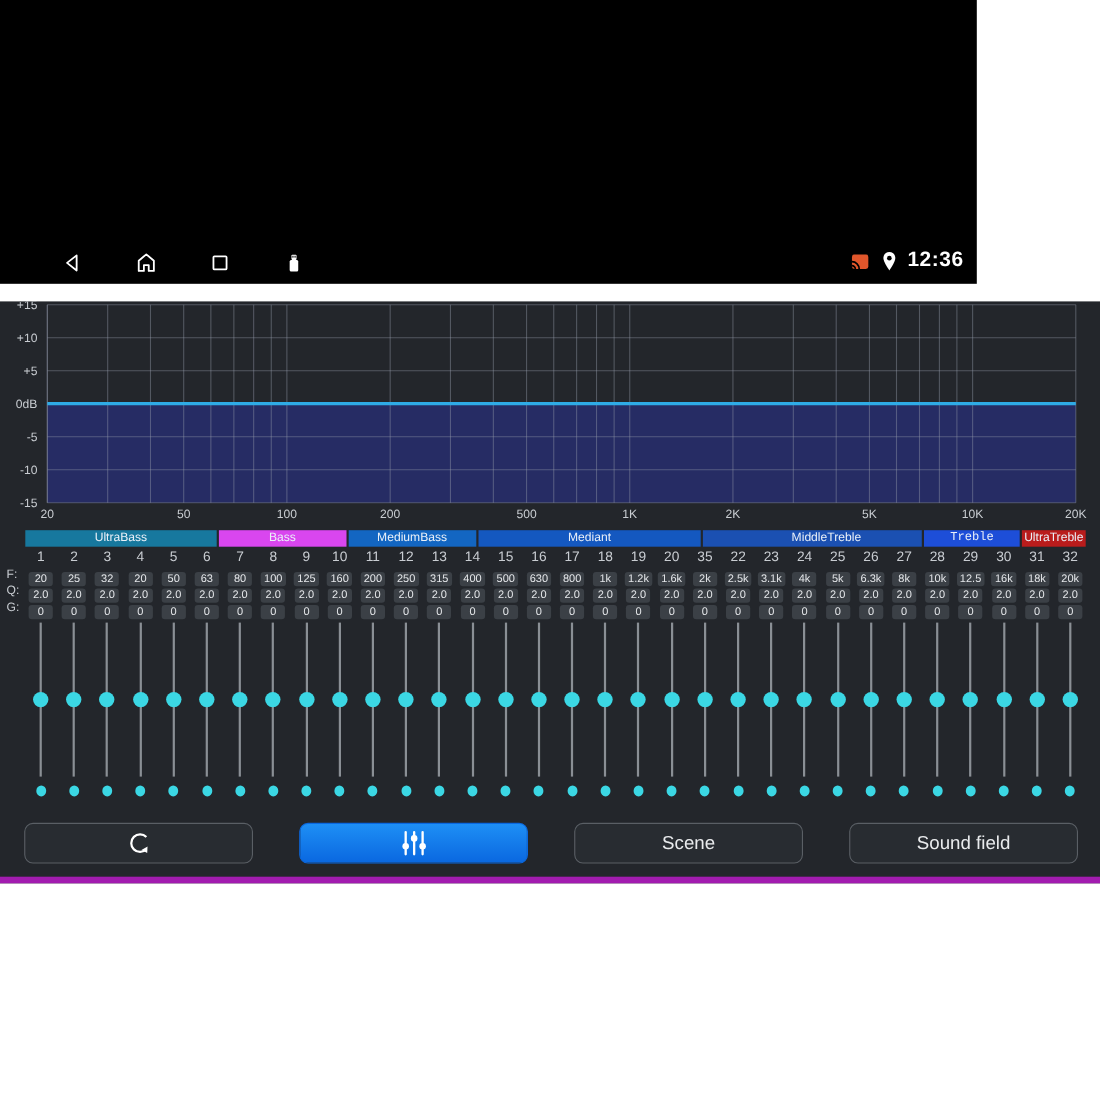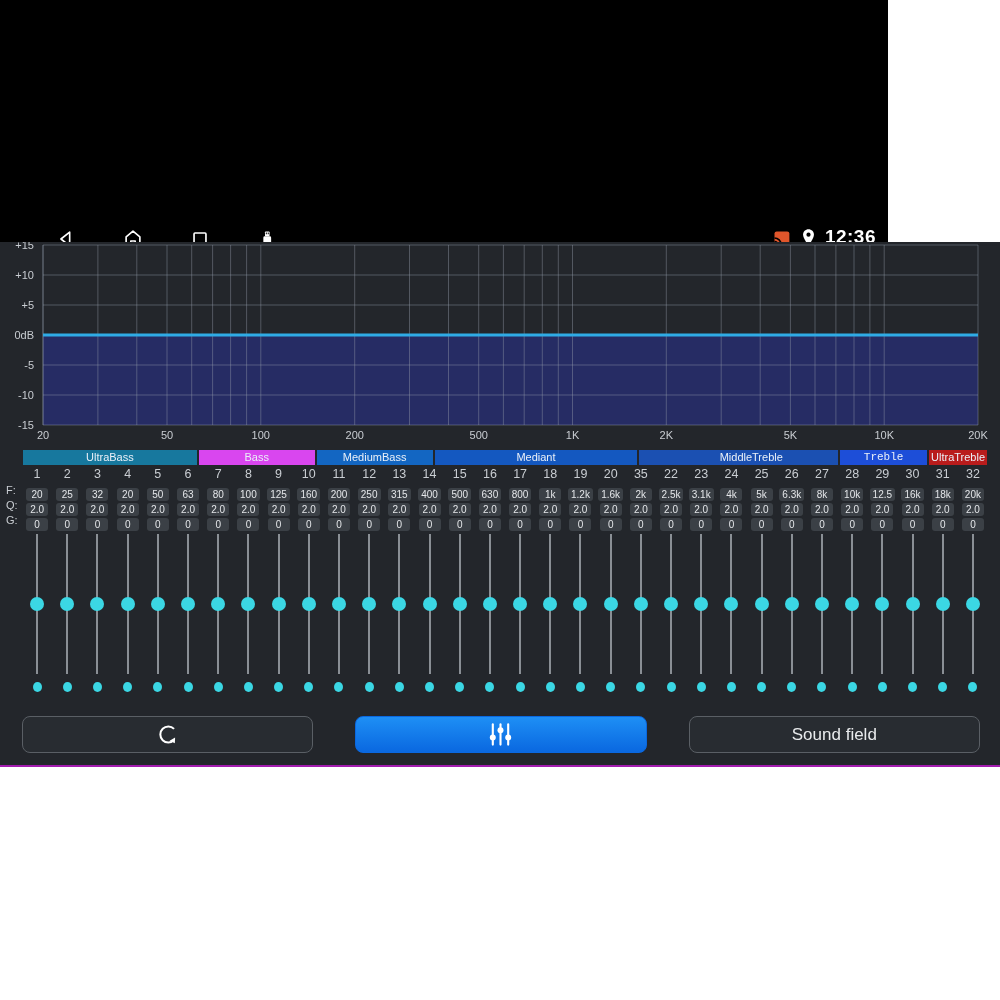--- a/index.html
+++ b/index.html
@@ -3,21 +3,21 @@
 <meta charset="utf-8">
 <style>
   html,body{margin:0;padding:0;background:#fff;font-family:"Liberation Sans",sans-serif;}
   .canvas{position:relative;width:1000px;height:1000px;background:#ffffff;overflow:hidden;}
   
   .top-band{position:absolute;top:0;left:0;width:888px;height:258px;background:#000;}
   .nav-icon{position:absolute;top:228px;}
   .status-right{position:absolute;top:226px;right:12px;display:flex;align-items:center;gap:6px;}
   .time{color:#fff;font-size:19px;font-weight:bold;letter-spacing:0.5px;}
   
-  .app{position:absolute;top:242px;left:0;width:1000px;height:523px;background:#23262b;border-bottom:2px solid #a21caf;}
+  .app{position:absolute;top:274px;left:0;width:1000px;height:523px;background:#23262b;border-bottom:6px solid #a21caf;}
   #graph{position:absolute;top:0;left:0;}
   #graph .tick{fill:#c9cdd2;font-size:11px;font-family:"Liberation Sans",sans-serif;}
   
   .group-bar{position:absolute;top:208px;left:22px;width:966px;height:15px;display:flex;}
   .group{margin:0 1px;display:flex;align-items:center;justify-content:center;color:#eaf0f8;font-size:11px;line-height:15px;flex-basis:0;}
   
   .cols{position:absolute;left:22px;width:966px;display:grid;grid-template-columns:repeat(32,1fr);text-align:center;}
   #numbersRow{top:225px;height:15px;color:#c9cdd2;font-size:12.5px;}
   #fRow{top:242px;}  #qRow{top:257px;}  #gRow{top:272px;}
   .chip{display:inline-block;min-width:16px;padding:1px 3px;background:#3b4046;border-radius:3px;color:#e4e6e9;font-size:10px;line-height:11px;}
@@ -459,17 +459,20 @@
             <line x1="7" y1="2.5" x2="7" y2="23.5"></line>
             <line x1="15" y1="2.5" x2="15" y2="23.5"></line>
             <line x1="23" y1="2.5" x2="23" y2="23.5"></line>
           </g>
           <circle cx="7" cy="16" r="3.1" fill="#fff"></circle>
           <circle cx="15" cy="8.5" r="3.1" fill="#fff"></circle>
           <circle cx="23" cy="16" r="3.1" fill="#fff"></circle>
         </svg>
       </button>
       <button class="fbtn">
+        <span>Scene</span>
+      </button>
+      <button class="fbtn">
         <span>Sound field</span>
       </button>
     </div>
   </div>
 </div>
 
 </body></html>

